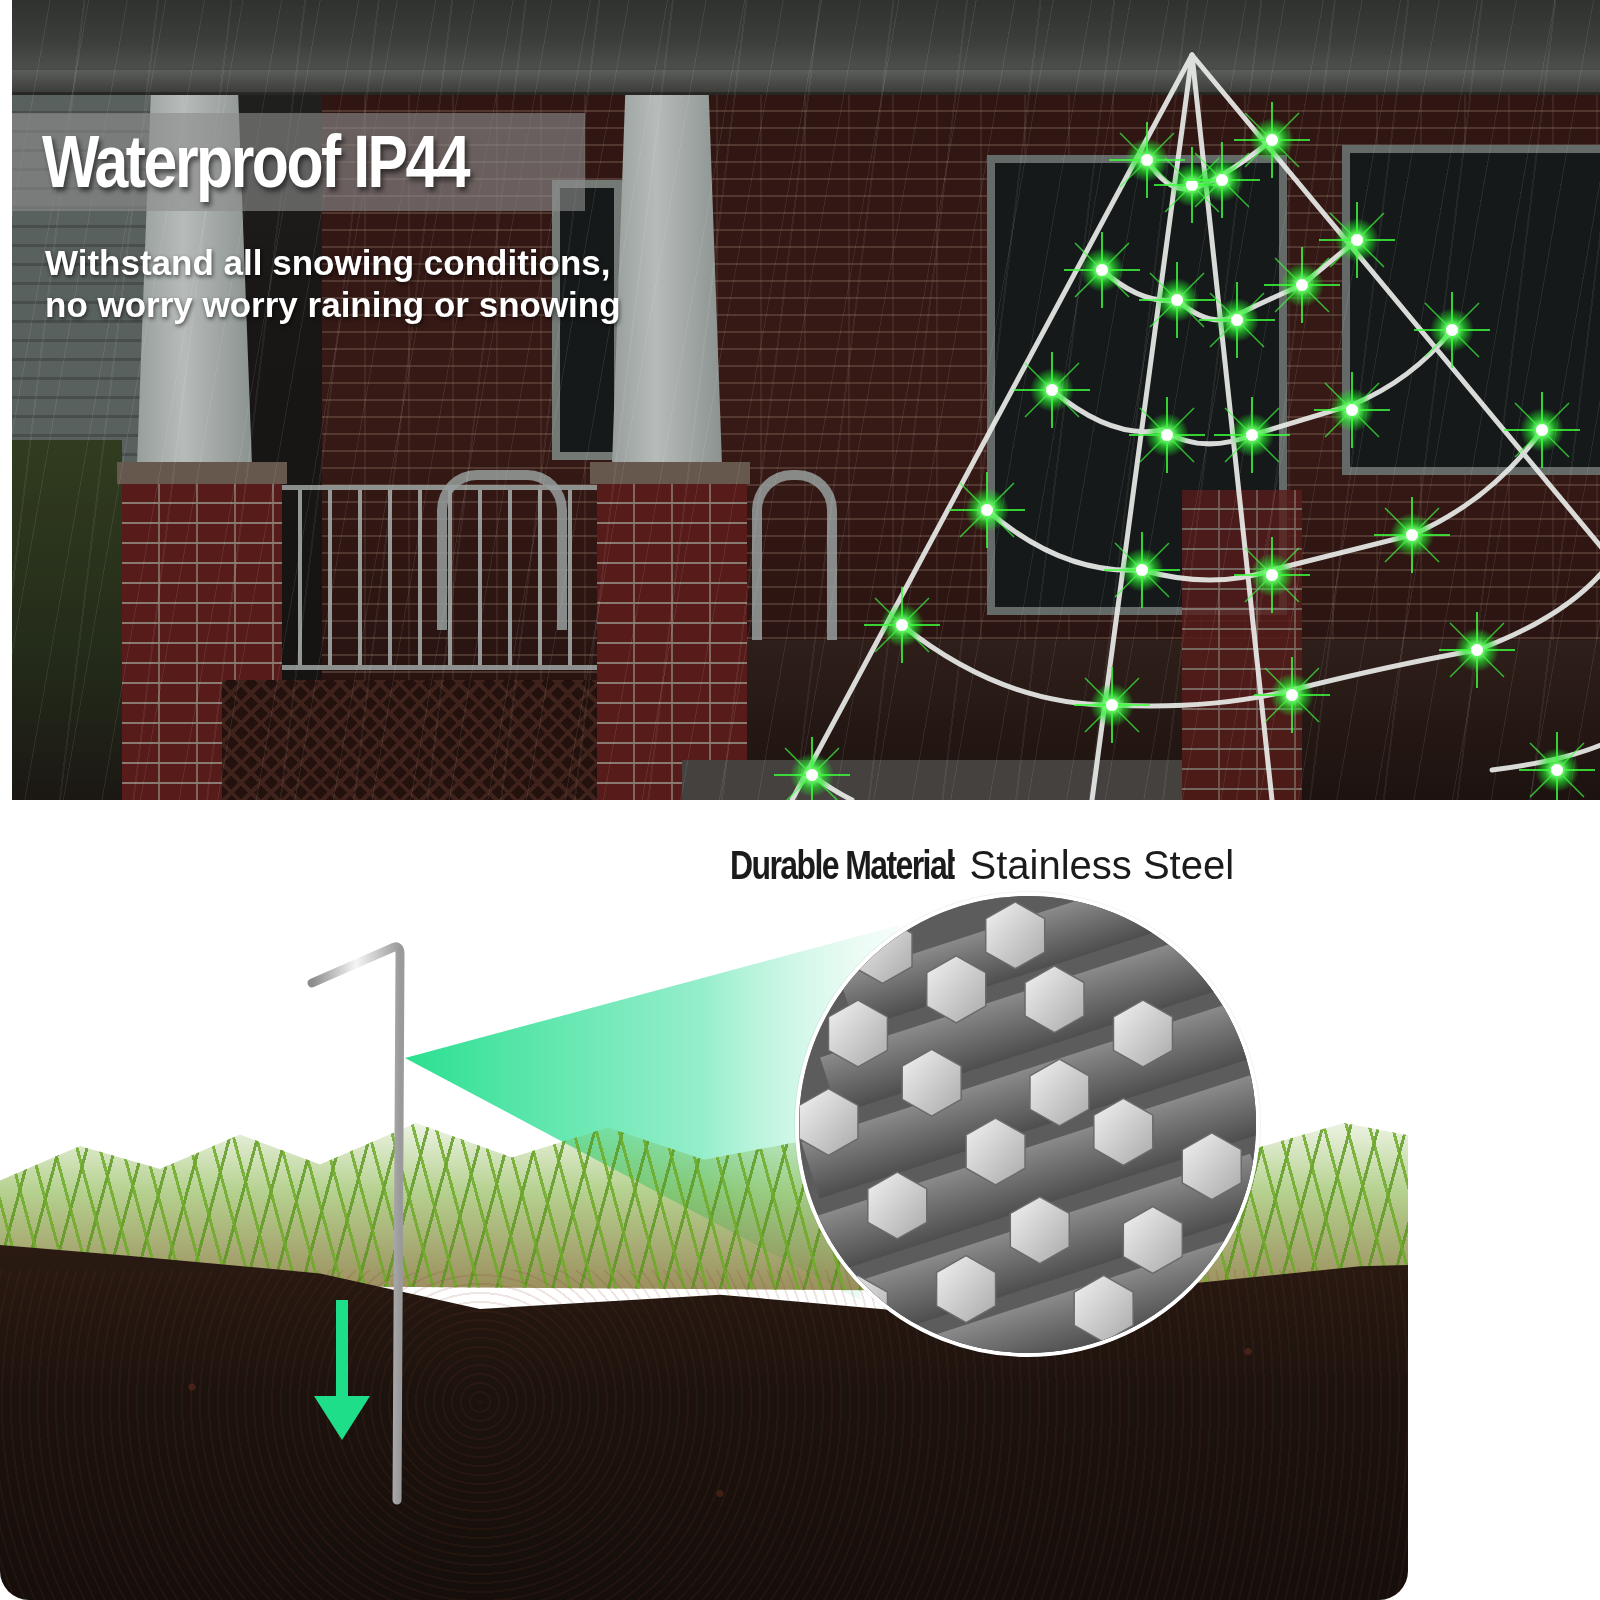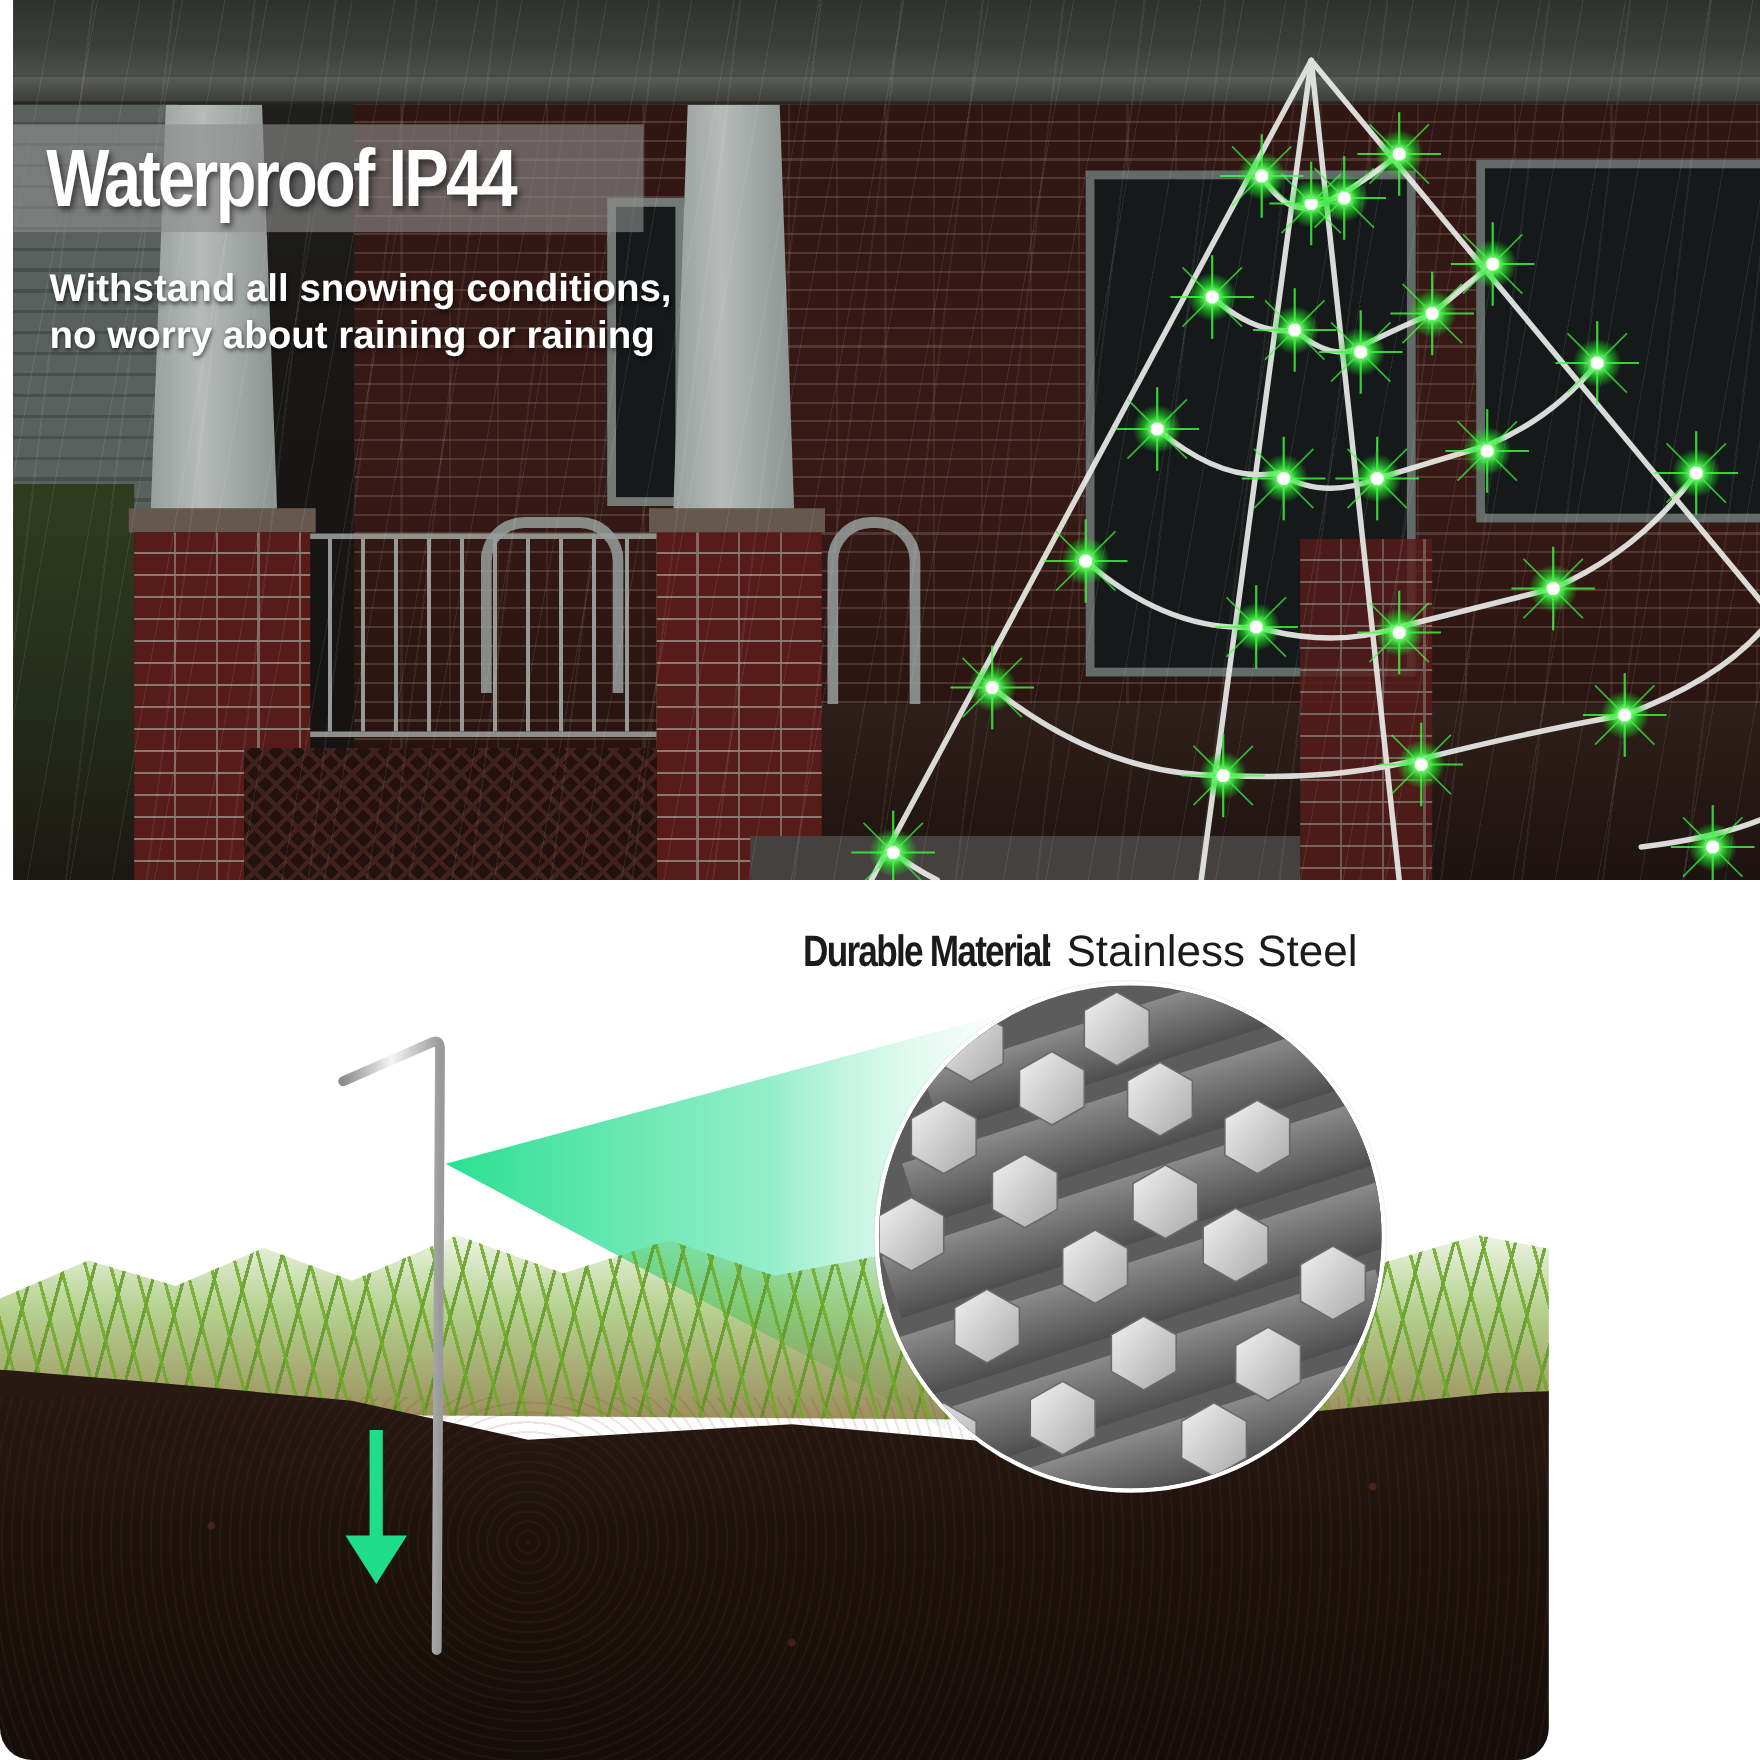--- a/index.html
+++ b/index.html
@@ -261,21 +261,21 @@
       <use href="#star" x="1545" y="770"></use>
     </g>
   </svg>
 
   <div class="rain"></div>
 
   <div class="title-banner"></div>
   <h1 class="title-text">Waterproof IP44</h1>
   <div class="subtitle">
     <div>Withstand all snowing conditions,</div>
-    <div>no worry about raining or raining</div>
+    <div>no worry worry raining or snowing</div>
   </div>
 </section>
 
 <section class="bottom-panel">
   <div class="feature-caption">
     <span class="feature-bold">Durable Material</span><span class="feature-sep">:</span><span class="feature-value"> Stainless Steel</span>
   </div>
 
   <svg class="beam-svg" viewBox="0 0 1600 800">
     <defs>

